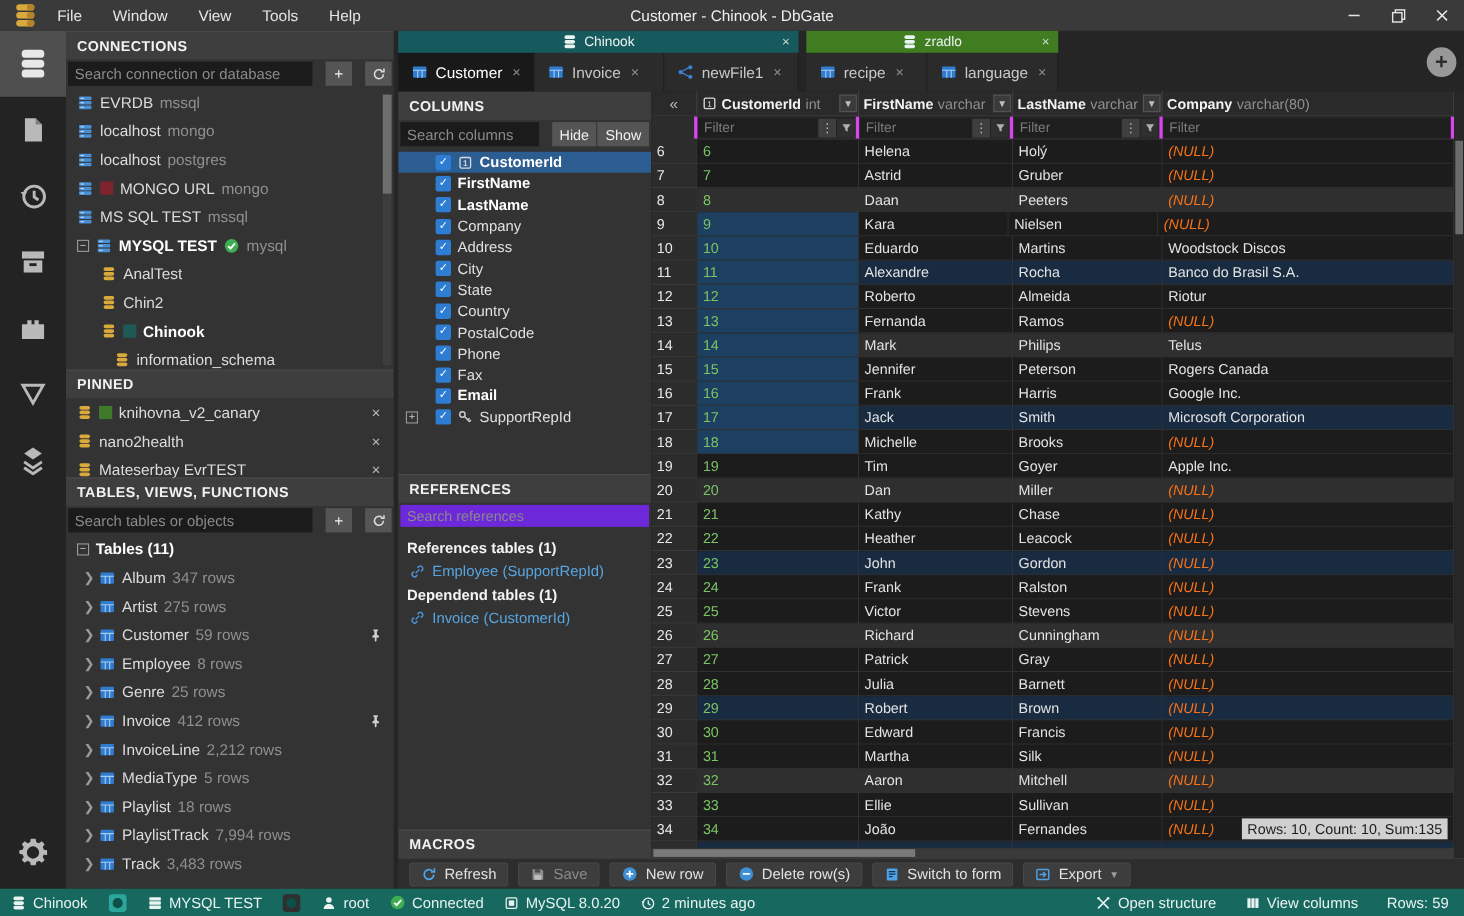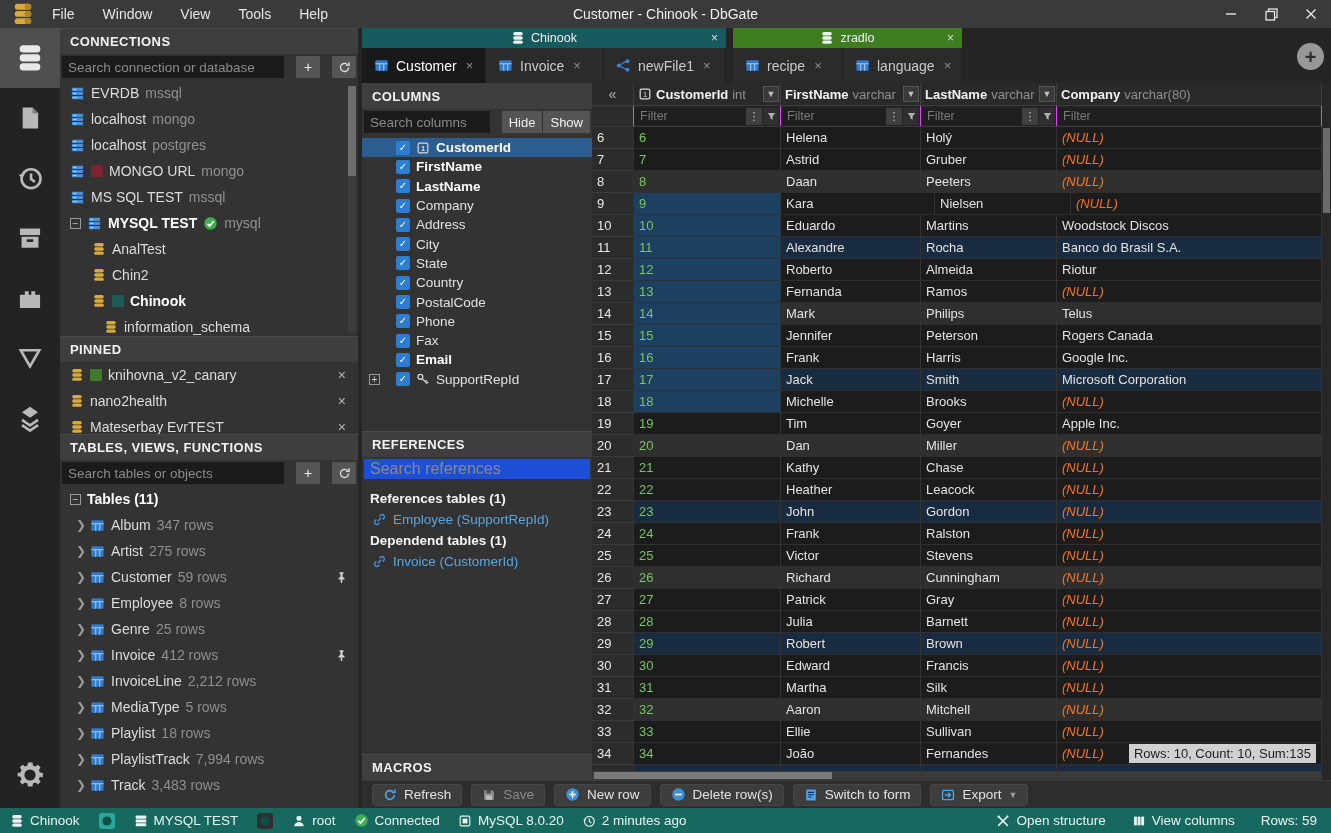--- a/index.html
+++ b/index.html
@@ -48,42 +48,42 @@
   .col-list{flex:0 0 252px;overflow:hidden;padding-top:3px;}
   .crow{height:19.3px;display:flex;align-items:center;gap:6px;padding-left:34px;font-size:13.5px;color:#e0e0e0;position:relative;}
   .crow.sel{background:#2c5d90;}
   .crow.bold{font-weight:bold;color:#fff;}
   .crow .expandbox{position:absolute;left:7px;}
   .checkbox{width:14px;height:14px;background:#2d7dd2;border-radius:2px;color:#fff;font-size:10px;line-height:14px;text-align:center;flex:0 0 14px;font-weight:bold;}
   .refs-body{flex:1 1 auto;padding:6px 0 0 8px;overflow:hidden;}
   .refs-title{font-weight:bold;color:#f5f5f5;font-size:13.5px;margin:4px 0;}
   .refs-link{display:flex;align-items:center;gap:6px;color:#58a6e0;font-size:13.5px;margin:6px 0 6px 2px;}
   .ref-search{display:flex;padding:2px;flex:0 0 24px;}
-  .ref-search input{flex:1;height:20px;background:#1d4ed8;border:none;outline:none;color:#cfcfcf;font-size:16px;padding:0 6px;}
+  .ref-search input{flex:1;height:20px;background:#6d28d9;border:none;outline:none;color:#cfcfcf;font-size:13px;padding:0 6px;}
   .ref-search input::placeholder{color:#8a8a8a;}
   
   .tabbar{position:absolute;left:362px;top:28px;width:969px;height:55px;background:#252526;}
   .tabgroup{position:absolute;top:0;}
   .grouphdr{height:20px;display:flex;align-items:center;justify-content:center;gap:6px;color:#eaf2f0;font-size:12.5px;position:relative;}
   .grouphdr .gx{position:absolute;right:8px;color:#cfe0da;font-size:12px;}
   .tabs{display:flex;height:35px;}
   .tab{height:35px;display:flex;align-items:center;gap:7px;padding:0 12px;background:#2b2b2c;border-right:1px solid #1f1f1f;color:#c9c9c9;font-size:14px;}
   .tab.active{background:#191919;color:#fff;}
   .tab .tx{color:#8f8f8f;font-size:13px;margin-left:2px;}
   .plusbtn{position:absolute;right:7px;top:15px;width:27px;height:27px;border-radius:50%;background:#989898;color:#2d2d2d;font-size:20px;font-weight:bold;display:flex;align-items:center;justify-content:center;line-height:1;}
   
   .grid{position:absolute;left:592px;top:83px;width:739px;height:697px;background:#1b1b1b;font-size:13px;}
   .gtable{position:absolute;left:0;top:0;width:730px;}
   .ghead{display:flex;height:23px;background:#2a2a2b;border-bottom:1px solid #3f3f3f;}
   .ghc{position:relative;display:flex;align-items:center;gap:4px;padding:0 4px;border-right:1px solid #3f3f3f;overflow:hidden;white-space:nowrap;}
   .ghc .cname{font-weight:bold;color:#f2f2f2;}
   .ghc .ctype{color:#8f8f8f;}
   .ghc .dd{position:absolute;right:1px;top:3px;width:16px;height:16px;background:#3a3a3a;border:1px solid #565656;color:#bdbdbd;font-size:9px;display:flex;align-items:center;justify-content:center;}
   .gfilter{display:flex;height:21px;background:#242425;border-bottom:1px solid #3a3a3a;}
-  .gfc{display:flex;align-items:center;border-right:1px solid #d946ef;padding:1px;gap:1px;}
+  .gfc{display:flex;align-items:center;border-right:3px solid #d946ef;padding:1px;gap:1px;}
   .gfc input{flex:1;height:17px;background:#1e1e1e;border:none;outline:none;color:#cfcfcf;font-size:12.5px;padding:0 5px;min-width:0;}
   .gfc input::placeholder{color:#7a7a7a;}
   .fbtn{width:16px;height:17px;background:#3f3f3f;color:#c5c5c5;display:flex;align-items:center;justify-content:center;font-size:11px;flex:0 0 16px;}
   .fbtn.funnel{background:#2f2f2f;}
   .grow{display:flex;height:22px;}
   .gc{border-right:1px solid #333;border-bottom:1px solid #303030;line-height:21px;padding:0 5px;overflow:hidden;white-space:nowrap;background:#1c1c1c;}
   .gc.rownum{background:#2c2c2c;color:#e8e8e8;border-bottom:1px solid #3a3a3a;}
   .grow.band-gray .gc:not(.rownum){background:#2f2f2f;}
   .grow.band-blue .gc:not(.rownum){background:#192b40;}
   .gc.idcell{color:#7ac464;}
@@ -898,21 +898,21 @@
         <div class="grow band-gray">
           <div class="gc rownum" style="width:42px">8</div>
           <div class="gc idcell" style="width:147px">8</div>
           <div class="gc" style="width:140px">Daan</div>
           <div class="gc" style="width:136px">Peeters</div>
           <div class="gc" style="width:265px;flex:1"><span class="nul">(NULL)</span></div>
         </div>
         <div class="grow">
           <div class="gc rownum" style="width:42px">9</div>
           <div class="gc idcell selcell" style="width:147px">9</div>
-          <div class="gc" style="width:154px">Kara</div>
+          <div class="gc" style="width:136px">Kara</div>
           <div class="gc" style="width:136px">Nielsen</div>
           <div class="gc" style="width:265px;flex:1"><span class="nul">(NULL)</span></div>
         </div>
         <div class="grow">
           <div class="gc rownum" style="width:42px">10</div>
           <div class="gc idcell selcell" style="width:147px">10</div>
           <div class="gc" style="width:140px">Eduardo</div>
           <div class="gc" style="width:136px">Martins</div>
           <div class="gc" style="width:265px;flex:1">Woodstock Discos</div>
         </div>

